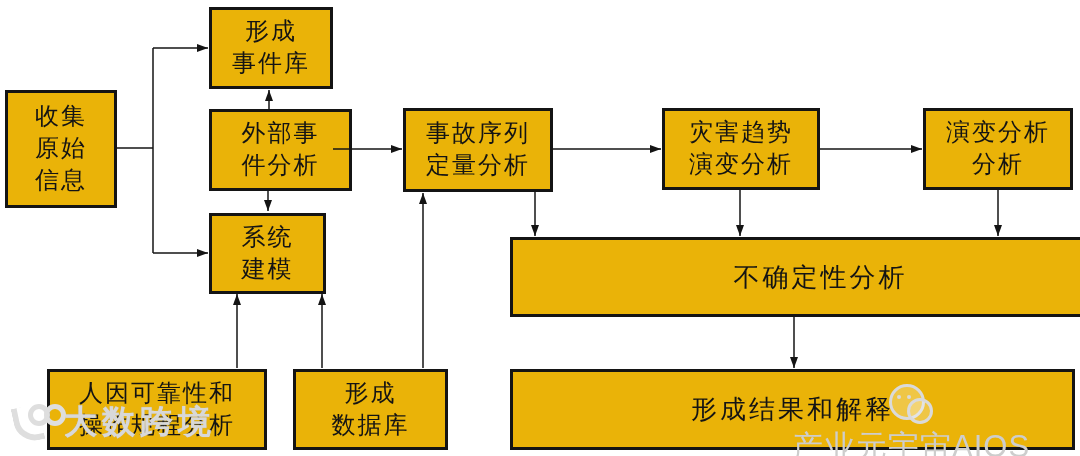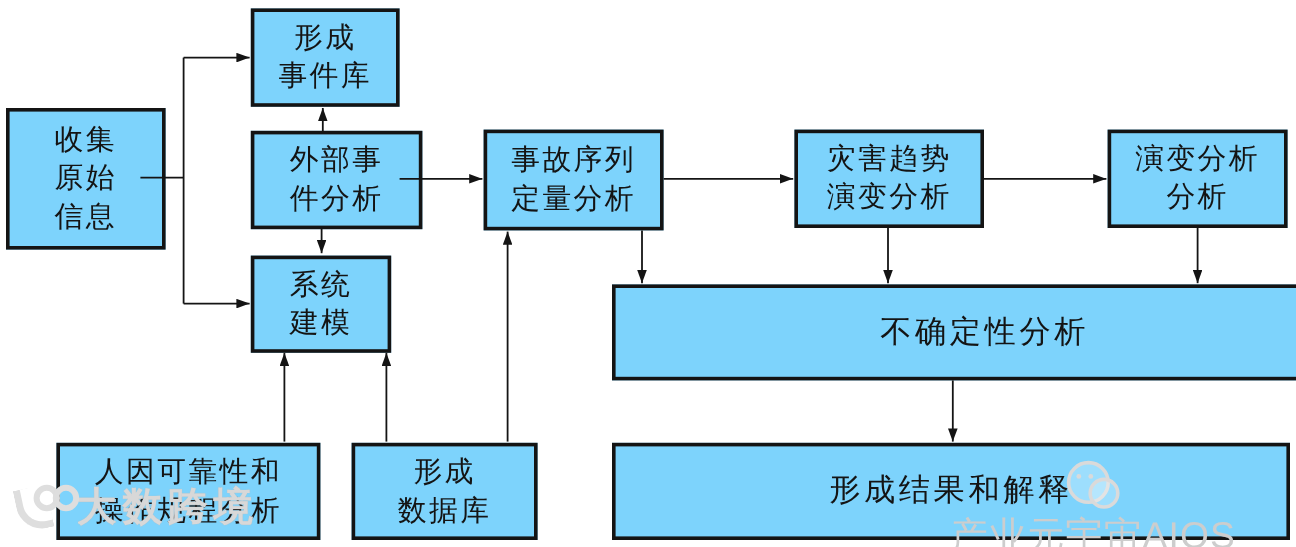--- a/index.html
+++ b/index.html
@@ -6,21 +6,21 @@
   body {
     width:1080px; height:456px;
     background:#ffffff;
     font-family:"DejaVu Serif","Liberation Serif",serif;
     position:relative; overflow:hidden;
   }
   #stage { position:absolute; left:0; top:0; width:1080px; height:456px; }
 
   .node {
     position:absolute; box-sizing:border-box;
-    border:3px solid #141414; background:#7dd3fc;
+    border:3px solid #141414; background:#eab308;
     display:flex; align-items:center; justify-content:center;
     text-align:center; z-index:2;
   }
   .node-label {
     white-space:pre-line; color:#141414;
     font-size:24px; line-height:1.32; letter-spacing:2px;
   }
   .node.wide .node-label { font-size:26px; letter-spacing:3px; }
 
   #connectors { position:absolute; left:0; top:0; z-index:3; pointer-events:none; }
@@ -49,21 +49,21 @@
   .wm-100 .r1 { position:absolute; left:22px; top:6px; width:12px; height:12px;
     border:5px solid #dedede; border-radius:50%; }
   .wm-100 .r2 { position:absolute; left:38px; top:6px; width:12px; height:12px;
     border:5px solid #dedede; border-radius:50%; }
 </style>
 </head>
 <body>
 
 <div id="stage">
 
-  <div class="node" style="left:5px;top:90px;width:133px;height:118px">
+  <div class="node" style="left:5px;top:90px;width:112px;height:118px">
     <span class="node-label">收集
 原始
 信息</span>
   </div>
 
   <div class="node" style="left:209px;top:7px;width:124px;height:82px">
     <span class="node-label">形成
 事件库</span>
   </div>
 

